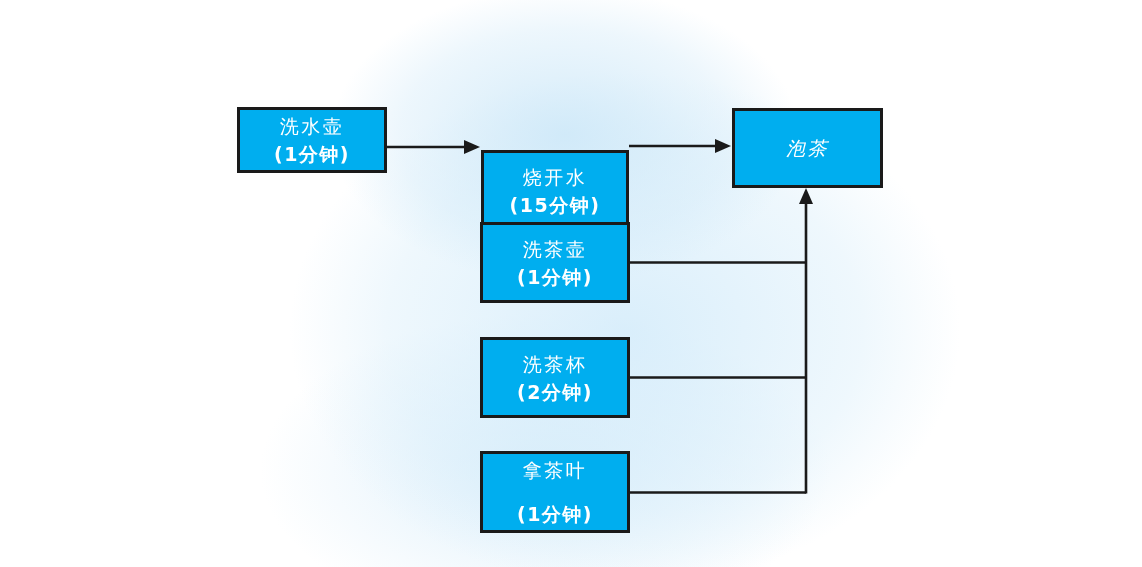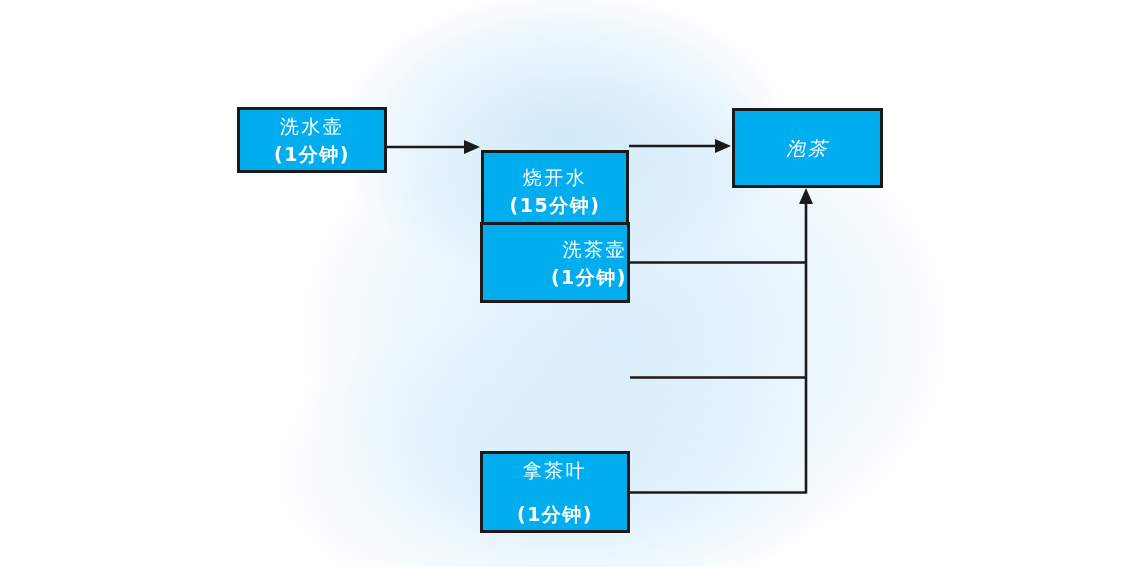--- a/index.html
+++ b/index.html
@@ -39,21 +39,21 @@
     font-size:19px;
     line-height:28px;
     letter-spacing:2.5px;
     text-align:center;
     user-select:none;
   }
   .node .dur{letter-spacing:1.5px;font-weight:bold;}
   #node-wash-kettle    {left:237px; top:107px; width:150px; height:66px;}
   #node-boil-water     {left:481px; top:106px; width:148px; height:82px;margin-top:44px;}
   #node-brew-tea       {left:732px; top:108px; width:151px; height:80px;font-style:italic;}
-  #node-wash-teapot    {left:480px; top:222px; width:150px; height:81px;align-items:flex-end;}
+  #node-wash-teapot    {left:480px; top:222px; width:150px; height:81px;}
   #node-wash-teacup    {left:480px; top:337px; width:150px; height:81px;}
   #node-take-tea-leaves{left:480px; top:451px; width:150px; height:82px;gap:16px;}
 </style>
 </head>
 <body>
 
 <div class="canvas">
 
   <svg class="edges" viewBox="0 0 1142 567" xmlns="http://www.w3.org/2000/svg">
 
@@ -97,19 +97,23 @@
 
   <div class="node" id="node-brew-tea">
     <span>泡茶</span>
   </div>
 
   <div class="node" id="node-wash-teapot">
     <span>洗茶壶</span>
     <span class="dur">(1分钟)</span>
   </div>
 
+  <div class="node" id="node-wash-teacup">
+    <span>洗茶杯</span>
+    <span class="dur">(2分钟)</span>
+  </div>
 
   <div class="node" id="node-take-tea-leaves">
     <span>拿茶叶</span>
     <span class="dur">(1分钟)</span>
   </div>
 
 </div>
 
 </body></html>

